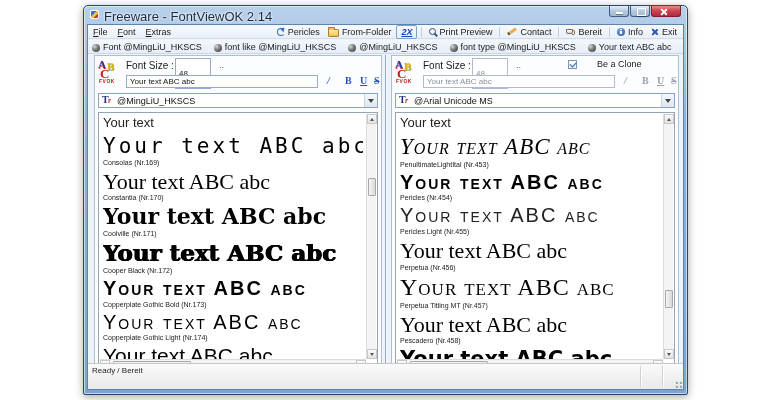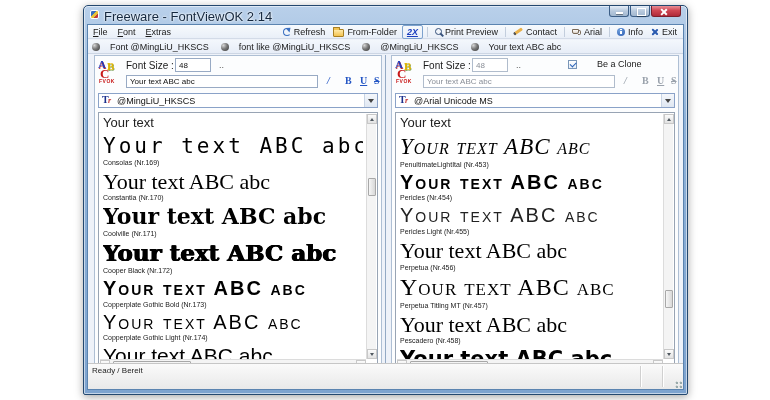--- a/index.html
+++ b/index.html
@@ -61,37 +61,37 @@
   .icon-info::before { content:""; position:absolute; left:3.2px; top:1.3px; width:1.5px; height:1.3px; background:#fff; }
   .icon-info::after { content:""; position:absolute; left:3.2px; top:3.3px; width:1.5px; height:3.3px; background:#fff; }
   .icon-x { width:8px; height:8px; position:relative; }
   .icon-x::before,.icon-x::after { content:""; position:absolute; left:3.2px; top:0; width:1.8px; height:8px; background:#2b5bb0; border-radius:1px; }
   .icon-x::before { transform:rotate(45deg); } .icon-x::after { transform:rotate(-45deg); }
 
   
   .quickbar { position:absolute; left:0; right:0; top:15px; height:14px;
     background:linear-gradient(#f3f7fc,#e7edf7); border-bottom:1px solid #cdd6e4;
     display:flex; align-items:center; gap:12px; padding-left:4px; font-size:9px; color:#1a1a1a; }
-  .qitem { display:flex; align-items:center; gap:10px; white-space:nowrap; }
+  .qitem { display:flex; align-items:flex-end; gap:3px; white-space:nowrap; }
   .icon-sphere { width:8px; height:8px; border-radius:50%;
     background:radial-gradient(circle at 30% 30%,#d6d6d6,#7a7a7a 45%,#343434); flex:0 0 auto; }
 
   
   .splitter { position:absolute; left:297px; top:30px; bottom:14px; width:1px; background:#93a9c4; }
   .pane { position:absolute; top:30px; bottom:14px; width:288px; background:#fcfdfe; border:1px solid #aebfd4; }
   .pane.left { left:6px; } .pane.right { left:303px; }
 
   .plogo { position:absolute; left:3px; top:2px; width:24px; height:26px; font-family:"Liberation Serif",serif; }
   .lg-a { position:absolute; left:0; top:0; font-weight:bold; font-size:11px; color:#2438b8; text-shadow:0.6px 0.6px 0 #c03030; }
   .lg-b { position:absolute; left:9px; top:2px; font-weight:bold; font-size:11px; color:#e2b400; text-shadow:0.5px 0.5px 0 #8a6; }
   .lg-c { position:absolute; left:2px; top:8px; font-weight:bold; font-size:13px; color:#c81818; }
   .lg-sub { position:absolute; left:1px; top:20px; font-family:"Liberation Sans",sans-serif; font-weight:bold; font-size:5px; color:#c81818; letter-spacing:.5px; }
 
   .fs-label { position:absolute; left:31px; top:4px; font-size:10px; color:#1a1a1a; white-space:nowrap; }
-  .fs-input { position:absolute; left:80px; top:2px; width:36px; height:14px; border:1px solid #98aac4; font-size:8px; padding:1px 3px; font-family:"Liberation Sans",sans-serif; color:#111; background:#fff; }
+  .fs-input { position:absolute; left:80px; top:2px; width:36px; height:31px; border:1px solid #98aac4; font-size:8px; padding:1px 3px; font-family:"Liberation Sans",sans-serif; color:#111; background:#fff; }
   .fs-dots { position:absolute; left:124px; top:4px; font-size:9px; color:#555; }
   .clone { position:absolute; left:176px; top:3px; display:flex; align-items:flex-end; gap:20px; font-size:9px; color:#1a1a1a; }
   .cb { width:9px; height:9px; background:linear-gradient(#fff,#e8eef6); border:1px solid #7a96b8; position:relative; }
   .cb::after { content:""; position:absolute; left:1.4px; top:1.4px; width:5px; height:2.6px; border-left:1.8px solid #2a62b8; border-bottom:1.8px solid #2a62b8; transform:rotate(-45deg); }
 
   .smp-input { position:absolute; left:31px; top:19px; width:192px; height:13px; border:1px solid #98aac4; font-size:8px; padding:1px 3px; font-family:"Liberation Sans",sans-serif; color:#111; background:#fff; }
   .fmtbtn { position:absolute; top:19px; font-size:10px; font-weight:bold; color:#2456c4; font-family:"Liberation Serif",serif; cursor:default; }
   .fmt-i { left:232px; font-style:italic; } .fmt-b { left:250px; } .fmt-u { left:265px; text-decoration:underline; } .fmt-s { left:279px; text-decoration:line-through; }
   .pane.grayed .fmtbtn { color:#9aa2ac; }
   .pane.grayed .fs-input,.pane.grayed .smp-input { color:#8a8f98; border-color:#b0bccc; }
@@ -169,21 +169,21 @@
     <div class="body-area">
 
       <div class="menubar">
         <div class="menu-item"><span>File</span></div>
         <div class="menu-item"><span>Font</span></div>
         <div class="menu-item"><span>Extras</span></div>
 
         <div class="tb-right">
           <div class="tbtn">
             <span class="icon-refresh"></span>
-            <span>Refresh</span>
+            <span>Pericles</span>
           </div>
           <div class="tbtn">
             <span class="icon-folder"></span>
             <span>From-Folder</span>
           </div>
           <div class="tbtn twox">
             <span>2X</span>
           </div>
           <div class="sep"></div>
           <div class="tbtn">
@@ -191,21 +191,21 @@
             <span>Print Preview</span>
           </div>
           <div class="sep"></div>
           <div class="tbtn">
             <span class="icon-pencil"></span>
             <span>Contact</span>
           </div>
           <div class="sep"></div>
           <div class="tbtn">
             <span class="icon-cup"></span>
-            <span>Arial</span>
+            <span>Bereit</span>
           </div>
           <div class="sep"></div>
           <div class="tbtn">
             <span class="icon-info"></span>
             <span>Info</span>
           </div>
           <div class="tbtn">
             <span class="icon-x"></span>
             <span>Exit</span>
           </div>
@@ -217,20 +217,24 @@
           <span class="icon-sphere"></span>
           <span>Font @MingLiU_HKSCS</span>
         </div>
         <div class="qitem">
           <span class="icon-sphere"></span>
           <span>font like @MingLiU_HKSCS</span>
         </div>
         <div class="qitem">
           <span class="icon-sphere"></span>
           <span>@MingLiU_HKSCS</span>
+        </div>
+        <div class="qitem">
+          <span class="icon-sphere"></span>
+          <span>font type @MingLiU_HKSCS</span>
         </div>
         <div class="qitem">
           <span class="icon-sphere"></span>
           <span>Your text ABC abc</span>
         </div>
       </div>
 
       <div class="splitter"></div>
 
       <div class="pane left">

